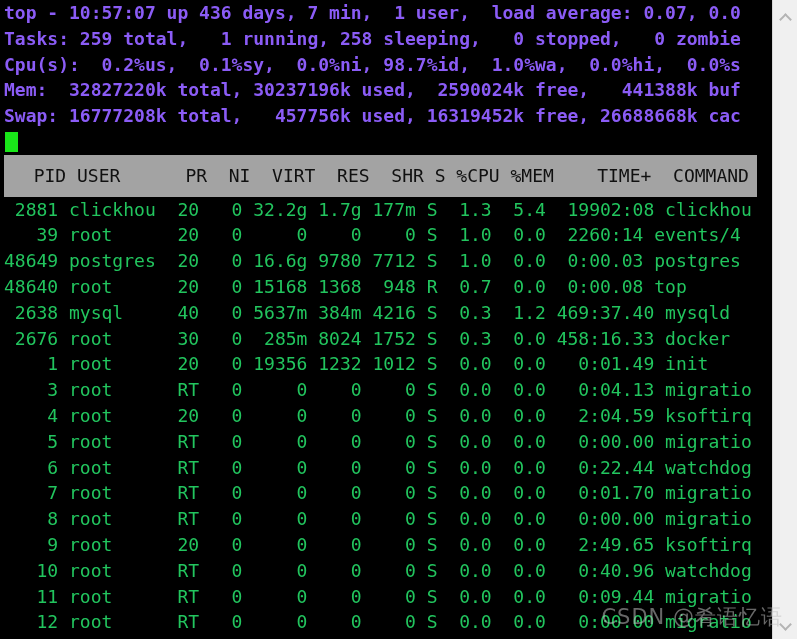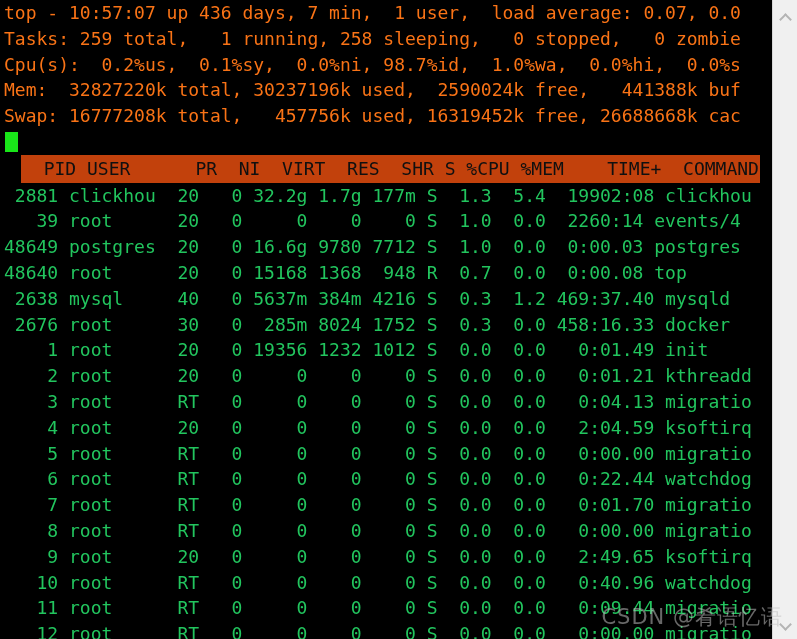--- a/index.html
+++ b/index.html
@@ -38,46 +38,46 @@
   .line {
     height: 25.8px;
     line-height: 25.8px;
     font-size: 18px;
     letter-spacing: 0px;
     color: #e6e6e6;
     white-space: pre;
     font-family: "DejaVu Sans Mono", "Liberation Mono", monospace;
   }
   .summary {
-    color: #f97316;
+    color: #8b5cf6;
+    font-weight: bold;
   }
   
   .cursor-row {
     height: 25.8px;
     position: relative;
   }
   .cursor-block {
     position: absolute;
     left: 1px;
     top: 3px;
     width: 13px;
     height: 20px;
     background: #19e619;
   }
   
   .col-header {
     display: inline-block;
-    background: #c2410c;
+    background: #a3a3a3;
     color: #101010;
     height: 25.8px;
     line-height: 25.8px;
     font-size: 18px;
     white-space: pre;
-    padding: 1px;
-    margin-left: 17px;
+    padding: 8px;
   }
   .proc-row {
     height: 25.8px;
     line-height: 25.8px;
     font-size: 18px;
     white-space: pre;
     color: #22c55e;
   }
   
   #scrollbar {
@@ -168,21 +168,20 @@
           <span class="col-header">  PID USER      PR  NI  VIRT  RES  SHR S %CPU %MEM    TIME+  COMMAND</span>
         </div>
 
         <div class="proc-row"> 2881 clickhou  20   0 32.2g 1.7g 177m S  1.3  5.4  19902:08 clickhou</div>
         <div class="proc-row">   39 root      20   0     0    0    0 S  1.0  0.0  2260:14 events/4</div>
         <div class="proc-row">48649 postgres  20   0 16.6g 9780 7712 S  1.0  0.0  0:00.03 postgres</div>
         <div class="proc-row">48640 root      20   0 15168 1368  948 R  0.7  0.0  0:00.08 top</div>
         <div class="proc-row"> 2638 mysql     40   0 5637m 384m 4216 S  0.3  1.2 469:37.40 mysqld</div>
         <div class="proc-row"> 2676 root      30   0  285m 8024 1752 S  0.3  0.0 458:16.33 docker</div>
         <div class="proc-row">    1 root      20   0 19356 1232 1012 S  0.0  0.0   0:01.49 init</div>
-        <div class="proc-row">    2 root      20   0     0    0    0 S  0.0  0.0   0:01.21 kthreadd</div>
         <div class="proc-row">    3 root      RT   0     0    0    0 S  0.0  0.0   0:04.13 migratio</div>
         <div class="proc-row">    4 root      20   0     0    0    0 S  0.0  0.0   2:04.59 ksoftirq</div>
         <div class="proc-row">    5 root      RT   0     0    0    0 S  0.0  0.0   0:00.00 migratio</div>
         <div class="proc-row">    6 root      RT   0     0    0    0 S  0.0  0.0   0:22.44 watchdog</div>
         <div class="proc-row">    7 root      RT   0     0    0    0 S  0.0  0.0   0:01.70 migratio</div>
         <div class="proc-row">    8 root      RT   0     0    0    0 S  0.0  0.0   0:00.00 migratio</div>
         <div class="proc-row">    9 root      20   0     0    0    0 S  0.0  0.0   2:49.65 ksoftirq</div>
         <div class="proc-row">   10 root      RT   0     0    0    0 S  0.0  0.0   0:40.96 watchdog</div>
         <div class="proc-row">   11 root      RT   0     0    0    0 S  0.0  0.0   0:09.44 migratio</div>
         <div class="proc-row">   12 root      RT   0     0    0    0 S  0.0  0.0   0:00.00 migratio</div>

